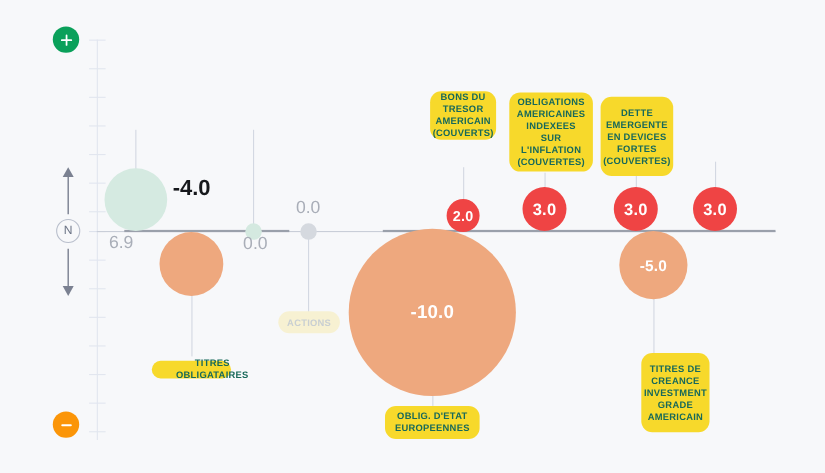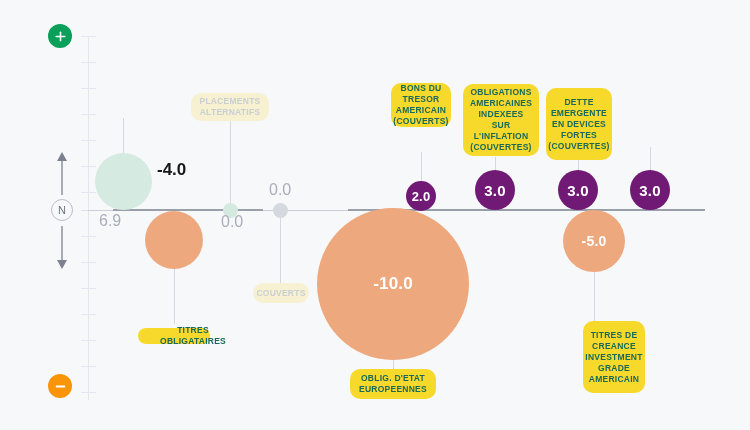--- a/index.html
+++ b/index.html
@@ -56,32 +56,32 @@
 
   
   .stem{ position:absolute; width:1px; background:#d3d8e2; }
 
   
   .bubble{
     position:absolute; border-radius:50%;
     display:flex; align-items:center; justify-content:center;
     color:#ffffff; font-weight:700; letter-spacing:.2px;
   }
-  .bubble.green   { background:#701a75; }
+  .bubble.green   { background:#ef4444; }
   .bubble.orange  { background:#eea87e; }
   .bubble.fadegreen{ background:#d4e9e0; }
   .bubble.fadegrey { background:#d5d9df; }
   .bubble.palegreen{ background:#d5eae1; }
 
   
   .val-label{
     position:absolute; color:#a9aeb8; font-size:16px; font-weight:400;
     white-space:nowrap;
   }
-  .val-label.strong{ color:#16181c; font-size:17px; font-weight:700; }
+  .val-label.strong{ color:#16181c; font-size:20px; font-weight:700; }
 
   
   .chip{
     position:absolute; border-radius:10px; text-align:center;
     font-size:8.5px; font-weight:700; line-height:11px;
     letter-spacing:.25px; padding:6px 7px;
     display:flex; align-items:center; justify-content:center;
   }
   .chip.active{ background:#f7d92b; color:#18695a; }
   .chip.faded { background:#f7f1d2; color:#c9cfd2; }
@@ -147,26 +147,25 @@
   <div class="bubble palegreen" style="left:95px; top:153px; width:57px; height:57px;"></div>
   <div class="val-label" style="left:99px; top:212px;">6.9</div>
 
   <div class="stem" style="left:174px; top:266px; height:58px;"></div>
   <div class="bubble orange" style="left:145px; top:211px; width:58px; height:58px;"></div>
   <div class="chip active" style="left:138px; top:328px; width:72px; height:16px;padding-left:45px;">TITRES<br>OBLIGATAIRES</div>
   <div class="val-label strong" style="left:157px; top:160px;">-4.0</div>
 
   <div class="stem" style="left:230px; top:118px; height:88px;"></div>
   <div class="bubble fadegreen" style="left:223px; top:203px; width:15px; height:15px;"></div>
-  <div class="chip faded" style="left:191px; top:93px; width:78px; height:28px;">PLACEMENTS<br>ALTERNATIFS</div>
   <div class="val-label" style="left:221px; top:213px;">0.0</div>
 
   <div class="stem" style="left:280px; top:214px; height:72px;"></div>
   <div class="bubble fadegrey" style="left:273px; top:203px; width:15px; height:15px;"></div>
-  <div class="chip faded" style="left:253px; top:283px; width:56px; height:20px;">COUVERTS</div>
+  <div class="chip faded" style="left:253px; top:283px; width:56px; height:20px;">ACTIONS</div>
   <div class="val-label" style="left:269px; top:181px;">0.0</div>
 
   <div class="stem" style="left:421px; top:152px; height:32px;"></div>
   <div class="bubble green" style="left:406px; top:181px; width:30px; height:30px; font-size:13px;">
     <span>2.0</span>
   </div>
   <div class="chip active" style="left:391px; top:83px; width:60px; height:44px;">BONS DU<br>TRESOR<br>AMERICAIN<br>(COUVERTS)</div>
 
   <div class="stem" style="left:393px; top:313px; height:56px;"></div>
   <div class="bubble orange" style="left:317px; top:208px; width:152px; height:152px; font-size:17px;">

